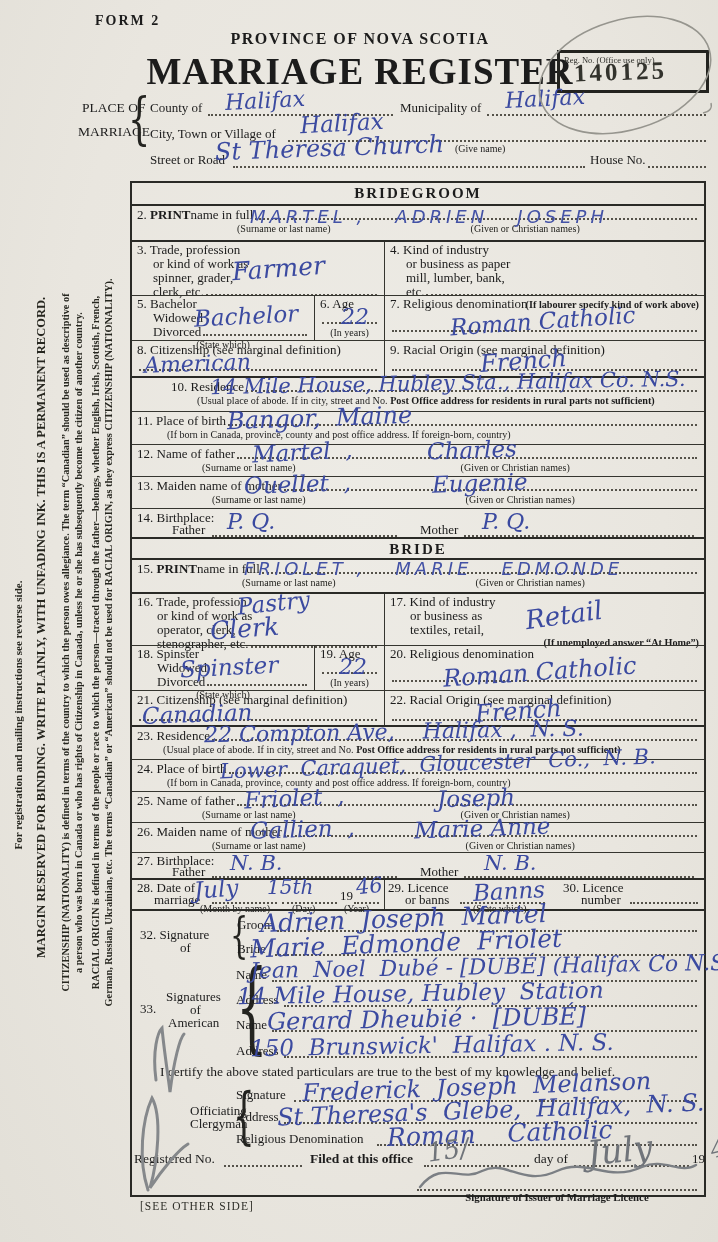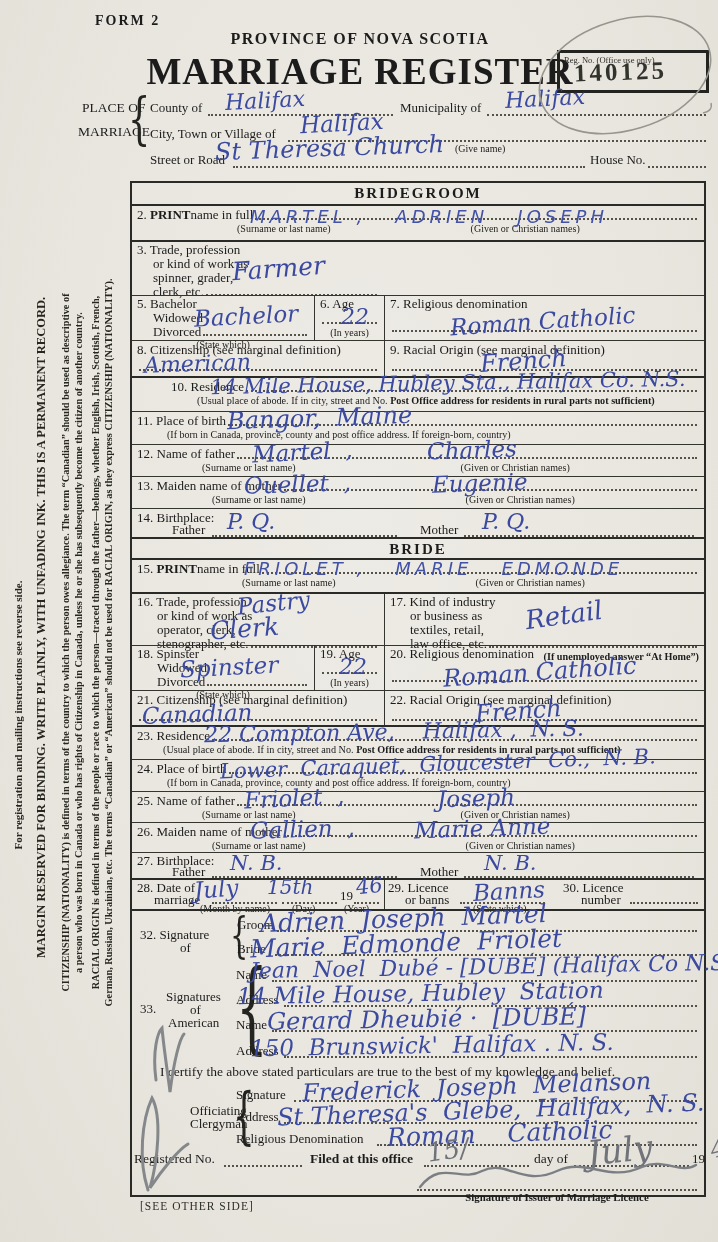--- a/index.html
+++ b/index.html
@@ -117,20 +117,30 @@
       <div class="c" style="width:252px;">
         <div class="ml"><span>3.</span> <span>Trade, profession</span></div>
         <div class="ml" style="padding-left:16px;">or kind of work as</div>
         <div class="ml" style="padding-left:16px;">spinner,    grader,</div>
         <div class="fl ml" style="padding-left:16px;">
             <span>clerk, etc.</span>
             <span class="dots"></span>
           </div>
         <span class="hw" style="left:100px;top:14px;font-size:25px;transform:rotate(-4deg);">Farmer</span>
       </div>
+      <div class="c vd" style="flex:1;">
+        <div class="ml"><span>4.</span> <span>Kind  of  industry</span></div>
+        <div class="ml" style="padding-left:16px;">or business as paper</div>
+        <div class="ml" style="padding-left:16px;">mill, lumber, bank,</div>
+        <div class="fl ml" style="padding-left:16px;">
+            <span>etc.</span>
+            <span class="dots"></span>
+          </div>
+        <div class="bnote" style="text-align:right;">(If labourer specify kind of work above)</div>
+      </div>
     </div>
 
     <div class="row bt" style="height:45px;">
       <div class="c" style="width:182px;">
         <div class="ml"><span>5.</span> <span>Bachelor</span></div>
         <div class="ml" style="padding-left:16px;">Widowed</div>
         <div class="fl ml" style="padding-left:16px;">
             <span>Divorced</span>
             <span class="dots"></span>
           </div>
@@ -247,24 +257,20 @@
             <span>stenographer, etc.</span>
             <span class="dots"></span>
           </div>
         <span class="hw" style="left:105px;top:-2px;font-size:23px;transform:rotate(-6deg);">Pastry</span>
         <span class="hw" style="left:78px;top:22px;font-size:25px;transform:rotate(-4deg);">Clerk</span>
       </div>
       <div class="c vd" style="flex:1;">
         <div class="ml"><span>17.</span> <span>Kind of industry</span></div>
         <div class="ml" style="padding-left:20px;">or  business  as</div>
         <div class="ml" style="padding-left:20px;">textiles,   retail,</div>
-        <div class="fl ml" style="padding-left:20px;">
-            <span>law office, etc.</span>
-            <span class="dots"></span>
-          </div>
         <div class="bnote" style="text-align:right;">(If unemployed answer “At Home”)</div>
         <span class="hw" style="left:140px;top:8px;font-size:26px;transform:rotate(-8deg);">Retail</span>
       </div>
     </div>
 
     <div class="row bt" style="height:45px;">
       <div class="c" style="width:182px;">
         <div class="ml"><span>18.</span> <span>Spinster</span></div>
         <div class="ml" style="padding-left:20px;">Widowed</div>
         <div class="fl ml" style="padding-left:20px;">

